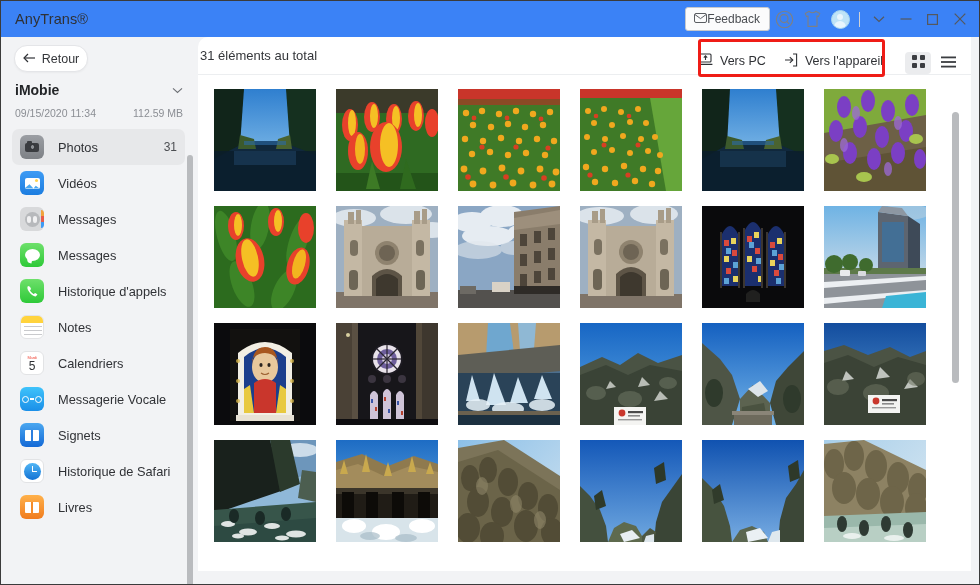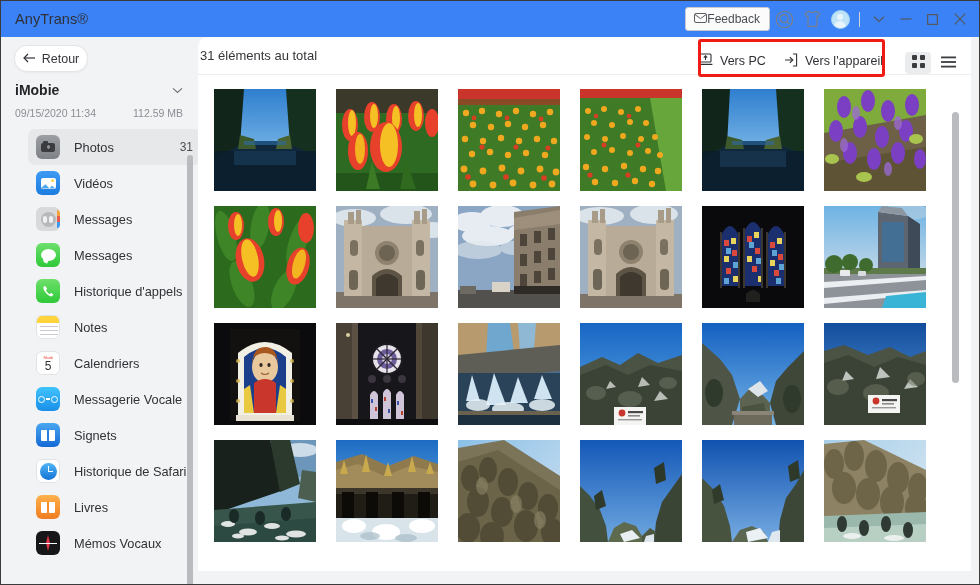--- a/index.html
+++ b/index.html
@@ -161,21 +161,20 @@
     display: flex;
     font-size: 10.5px;
     color: #8b8e94;
   }
   .device-meta .size { margin-left: auto; }
 
   .nav-list {
     position: absolute;
     left: 0; top: 92px;
     width: 197px;
-    margin-left: 16px;
   }
   .nav-item {
     position: relative;
     height: 36px;
     margin: 0 13px 0 11px;
     display: flex;
     align-items: center;
     padding-left: 8px;
     border-radius: 7px;
     cursor: pointer;
@@ -695,26 +694,20 @@
         <div class="nav-label">Historique de Safari</div>
       </div>
 
       <div class="nav-item">
         <div class="nav-icon ic-books">
             <div class="bk"></div>
           </div>
         <div class="nav-label">Livres</div>
       </div>
 
-      <div class="nav-item">
-        <div class="nav-icon ic-voice">
-            <div class="wave"></div>
-          </div>
-        <div class="nav-label">Mémos Vocaux</div>
-      </div>
     </div>
 
     <div class="sidebar-scrollbar"></div>
   </div>
 
   <div class="content">
 
     <div class="content-header">
       <div class="total-label">31 éléments au total</div>
 

